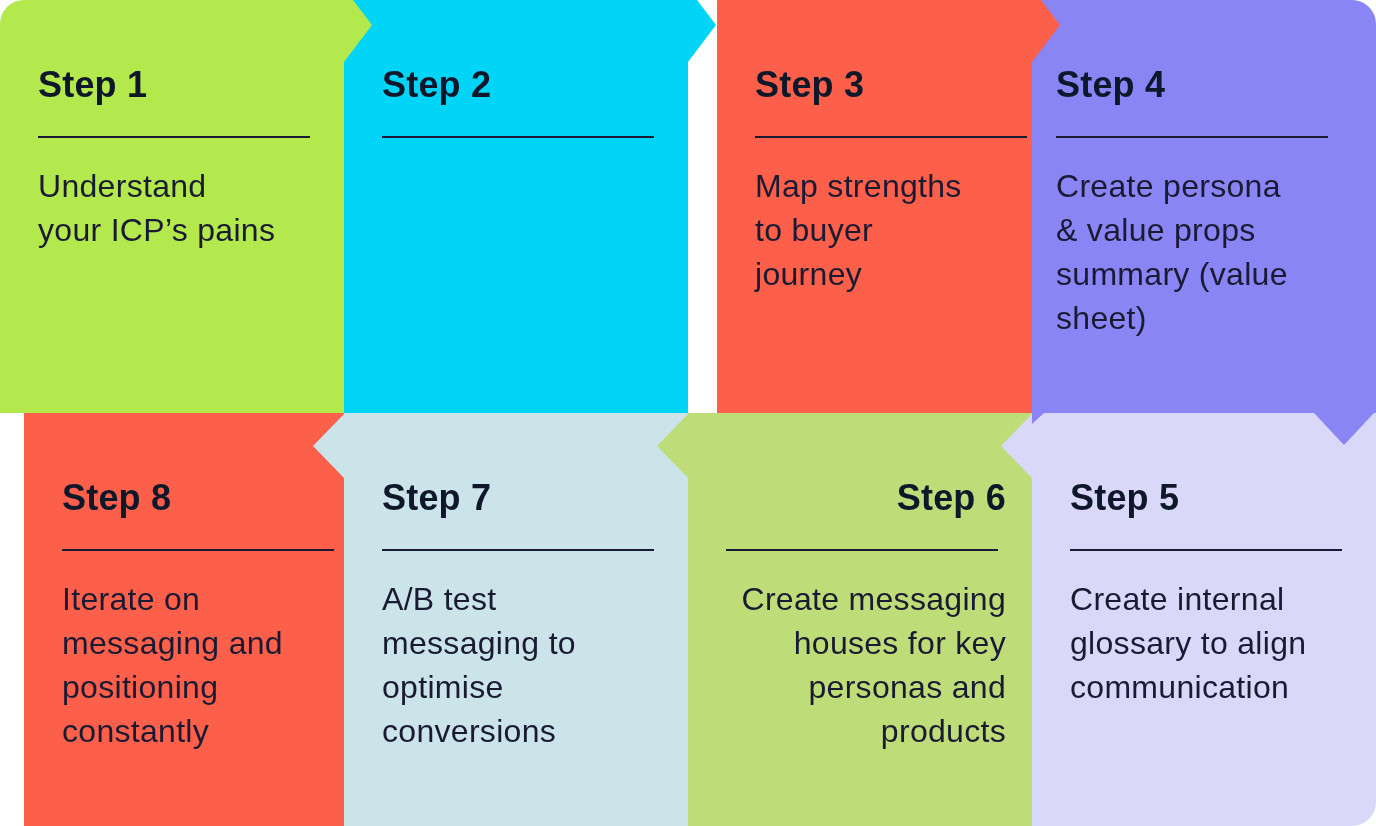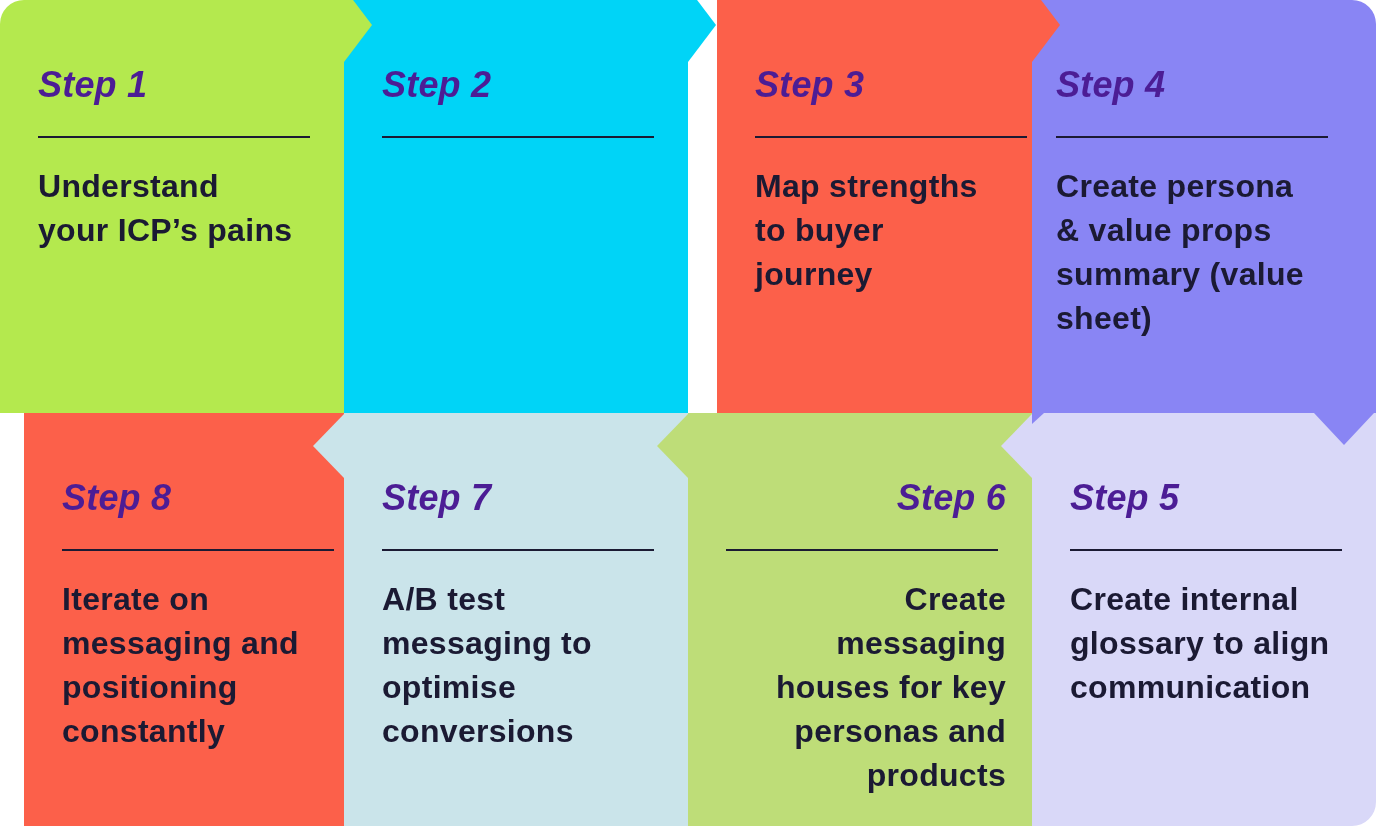--- a/index.html
+++ b/index.html
@@ -27,33 +27,32 @@
     position: relative;
     box-sizing: border-box;
     padding: 64px 26px 0 38px;
   }
   .step-label {
     margin: 0;
     font-size: 36px;
     font-weight: 700;
     line-height: 42px;
     letter-spacing: 0.2px;
-    color: #4c1d95;
-    font-style: italic;
+    color: #0f172a;
   }
   .divider {
     width: 272px;
     height: 2px;
     background: #1b1a33;
     margin-top: 30px;
   }
   .step-desc {
     margin: 26px 0 0 0;
     font-size: 32px;
-    font-weight: 700;
+    font-weight: 400;
     line-height: 44px;
     letter-spacing: 0.3px;
     color: #1b1a33;
     white-space: pre-line;
   }
   .arrows {
     position: absolute;
     left: 0;
     top: 0;
     width: 1376px;

